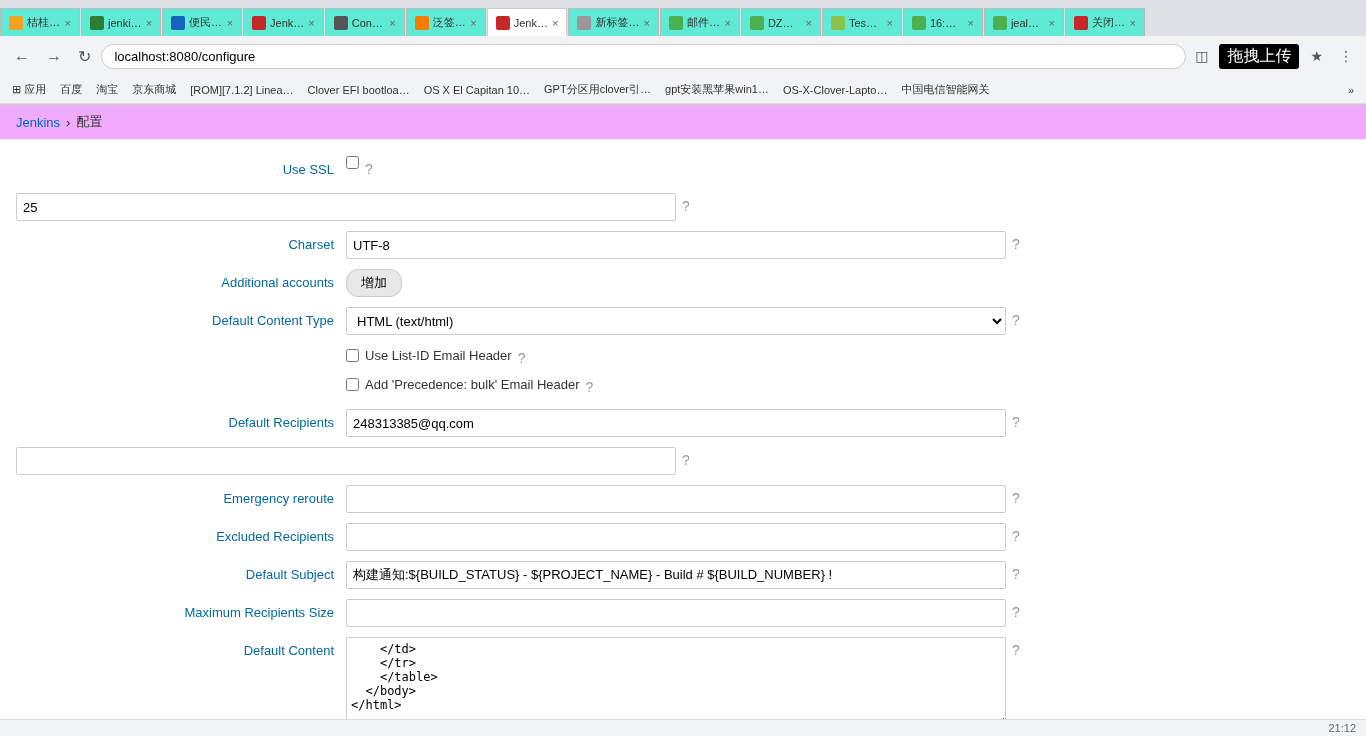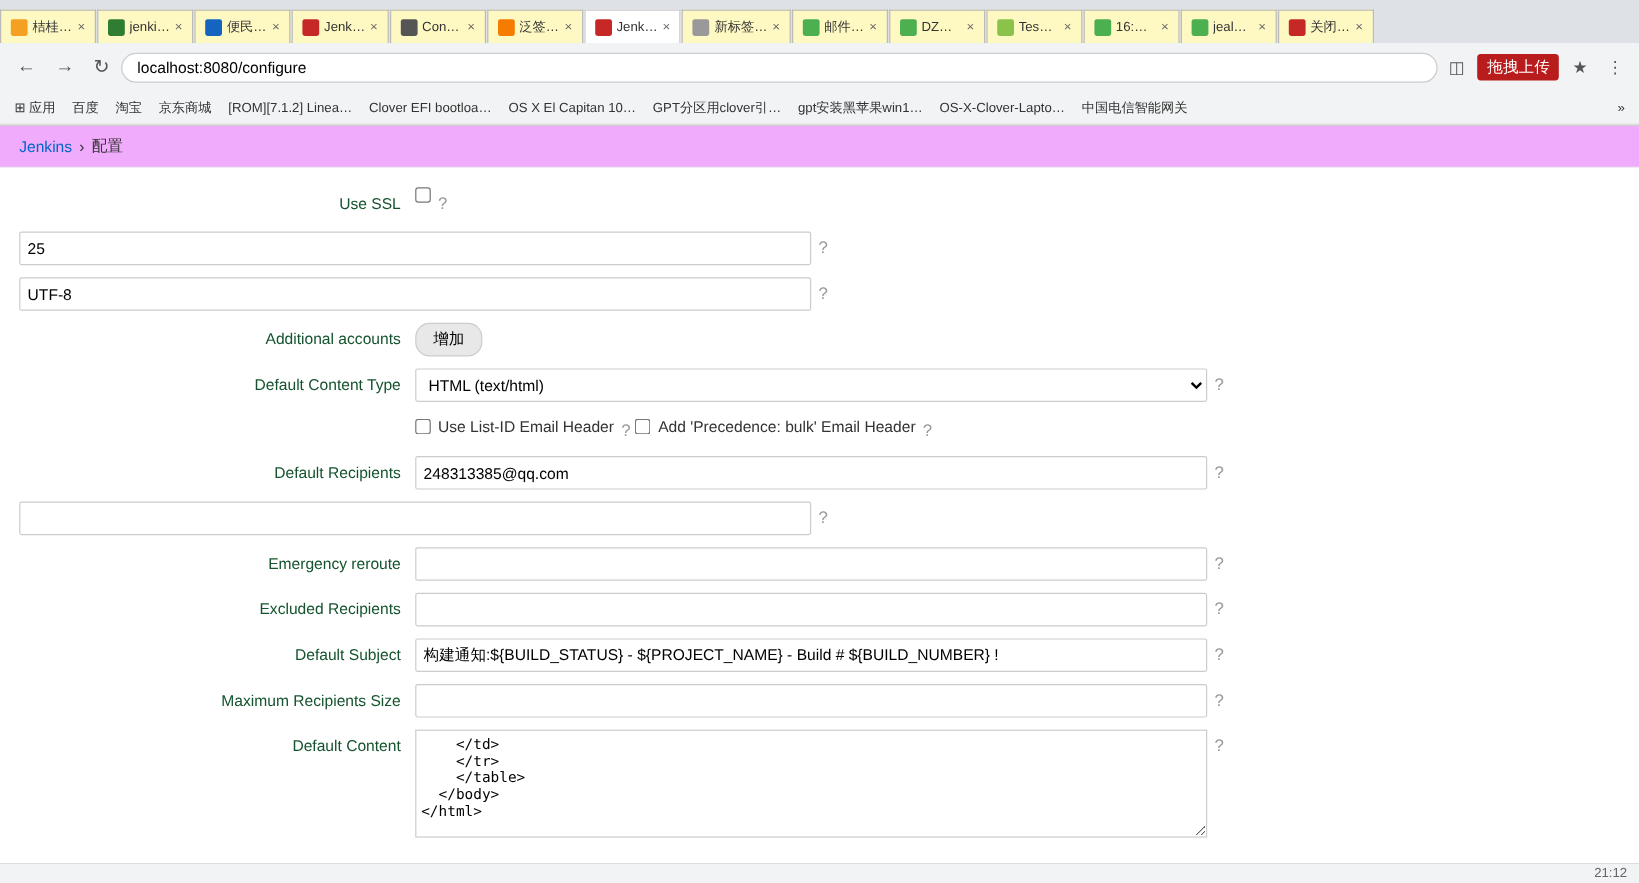--- a/index.html
+++ b/index.html
@@ -1,21 +1,21 @@
 <!DOCTYPE html>
 <html><head>
   <meta charset="utf-8">
   <style>
     * { box-sizing: border-box; margin: 0; padding: 0; }
     body { font-family: Arial, sans-serif; font-size: 13px; background: #fff; color: #333; }
 
     
     .browser-chrome { background: #f1f3f4; border-bottom: 1px solid #ccc; }
     .tab-bar { display: flex; align-items: flex-end; padding: 6px 0 0 0; background: #dee1e6; overflow: hidden; height: 36px; }
-    .tab { display: flex; align-items: center; padding: 0 8px; height: 28px; background: #fef9c3; border: 1px solid #bbb; border-bottom: none; font-size: 11px; max-width: 110px; min-width: 80px; cursor: pointer; position: relative; white-space: nowrap; overflow: hidden; margin-right: 1px; }
+    .tab { display: flex; align-items: center; padding: 0 8px; height: 28px; background: #5eead4; border: 1px solid #bbb; border-bottom: none; font-size: 11px; max-width: 110px; min-width: 80px; cursor: pointer; position: relative; white-space: nowrap; overflow: hidden; margin-right: 1px; }
     .tab.active { background: #fff; border-color: #ccc; z-index: 2; }
     .tab-icon { width: 14px; height: 14px; margin-right: 4px; flex-shrink: 0; border-radius: 2px; }
     .tab-title { font-size: 11px; overflow: hidden; text-overflow: ellipsis; flex: 1; }
     .tab-close { font-size: 11px; color: #666; margin-left: 4px; cursor: pointer; flex-shrink: 0; }
 
     .address-bar-row { display: flex; align-items: center; padding: 4px 8px; background: #f1f3f4; gap: 4px; height: 40px; }
     .nav-btn { background: none; border: none; cursor: pointer; font-size: 16px; color: #555; padding: 2px 6px; border-radius: 3px; }
     .address-bar { flex: 1; border: 1px solid #ccc; border-radius: 14px; padding: 4px 12px; font-size: 13px; background: #fff; }
     .toolbar-right { display: flex; align-items: center; gap: 6px; }
     .toolbar-btn { background: none; border: none; cursor: pointer; font-size: 14px; color: #555; padding: 2px 5px; }
@@ -26,21 +26,21 @@
     .more-btn { margin-left: auto; }
 
     
     .page { background: #fff; min-height: 600px; }
     .breadcrumb { padding: 8px 16px; font-size: 13px; display: flex; align-items: center; gap: 6px; background: #f0abfc; border-bottom: 1px solid #eee; }
     .breadcrumb a { color: #0066cc; text-decoration: none; }
 
     
     .config-area { padding: 16px 16px 16px 16px; }
     .form-row { display: flex; align-items: flex-start; margin-bottom: 10px; }
-    .form-label { width: 330px; min-width: 330px; padding: 6px 12px 6px 0; color: #14532d; font-size: 13px; text-align: right; }
+    .form-label { width: 330px; min-width: 330px; padding: 6px 12px 6px 0; color: #0369a1; font-size: 13px; text-align: right; }
     .form-control { flex: 1; display: flex; align-items: flex-start; gap: 6px; }
     .form-input { width: 100%; max-width: 660px; border: 1px solid #ccc; padding: 4px 6px; font-size: 13px; border-radius: 2px; height: 28px; }
     .form-select { width: 100%; max-width: 660px; border: 1px solid #ccc; padding: 4px 6px; font-size: 13px; border-radius: 2px; height: 28px; background: #fff; }
     .help-icon { color: #999; font-size: 14px; cursor: pointer; margin-top: 5px; flex-shrink: 0; }
     .add-btn { background: #e8e8e8; border: 1px solid #ccc; padding: 4px 14px; font-size: 13px; cursor: pointer; border-radius: 12px; }
     .checkbox-row { display: flex; align-items: center; gap: 6px; margin-bottom: 4px; }
     .checkbox-label { display: flex; align-items: center; gap: 5px; font-size: 13px; }
 
     .content-textarea { width: 100%; max-width: 660px; height: 90px; border: 1px solid #ccc; font-family: monospace; font-size: 12px; padding: 4px; resize: vertical; }
 
@@ -129,21 +129,21 @@
     </div>
   </div>
 
   <div class="address-bar-row">
     <button class="nav-btn">←</button>
     <button class="nav-btn">→</button>
     <button class="nav-btn">↻</button>
     <input class="address-bar" type="text" value="localhost:8080/configure" style="">
     <div class="toolbar-right">
       <button class="toolbar-btn">◫</button>
-      <button class="toolbar-btn" style="background:#b91c1c;color:#fff;border-radius:3px;padding:2px 8px;font-size:13px;">拖拽上传</button>
+      <button class="toolbar-btn" style="background:#000000;color:#fff;border-radius:3px;padding:2px 8px;font-size:16px;">拖拽上传</button>
       <button class="toolbar-btn">★</button>
       <button class="toolbar-btn">⋮</button>
     </div>
   </div>
 
   <div class="bookmarks-bar">
     <span class="bookmark-item">
       <span>⊞</span>
       <span>应用</span>
     </span>
@@ -180,20 +180,21 @@
     </div>
 
     <div class="form-row">
       <div class="form-control">
         <input type="text" class="form-input" value="25" style="">
         <span class="help-icon">?</span>
       </div>
     </div>
 
     <div class="form-row">
+      <div class="form-label">Charset</div>
       <div class="form-control">
         <input type="text" class="form-input" value="UTF-8" style="">
         <span class="help-icon">?</span>
       </div>
     </div>
 
     <div class="form-row">
       <div class="form-label">Additional accounts</div>
       <div class="form-control">
         <button class="add-btn">增加</button>
@@ -206,21 +207,21 @@
         <select class="form-select">
           <option>HTML (text/html)</option>
           <option>Plain Text (text/plain)</option>
         </select>
         <span class="help-icon">?</span>
       </div>
     </div>
 
     <div class="form-row">
       <div class="form-label"></div>
-      <div class="form-control" style="flex-direction: row; gap: 4px;">
+      <div class="form-control" style="flex-direction: column; gap: 4px;">
         <div class="checkbox-row">
           <input type="checkbox" style="">
           <label class="checkbox-label">Use List-ID Email Header</label>
           <span class="help-icon">?</span>
         </div>
         <div class="checkbox-row">
           <input type="checkbox" style="">
           <label class="checkbox-label">Add 'Precedence: bulk' Email Header</label>
           <span class="help-icon">?</span>
         </div>

